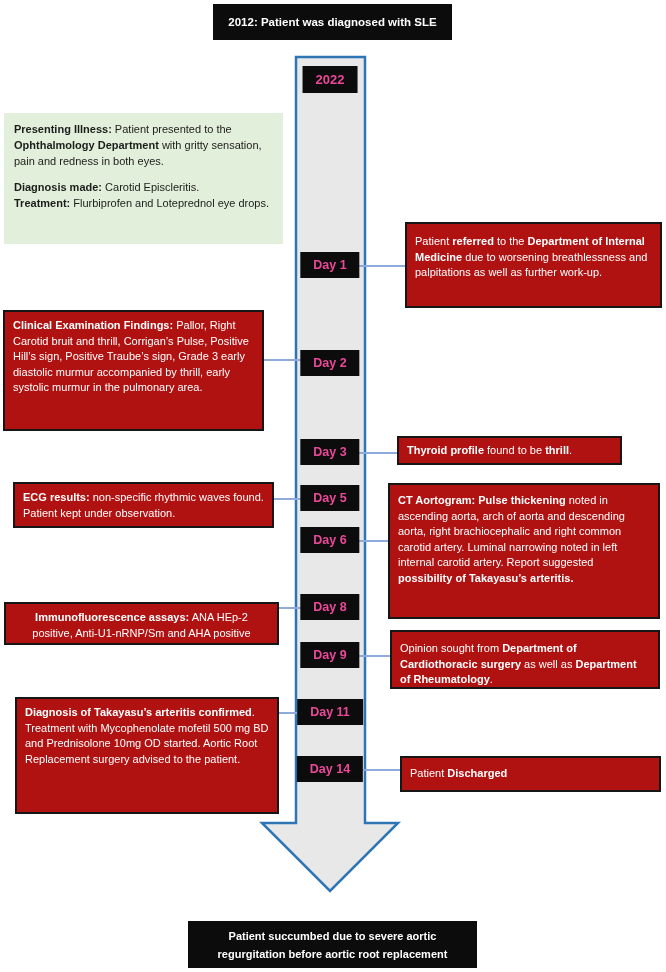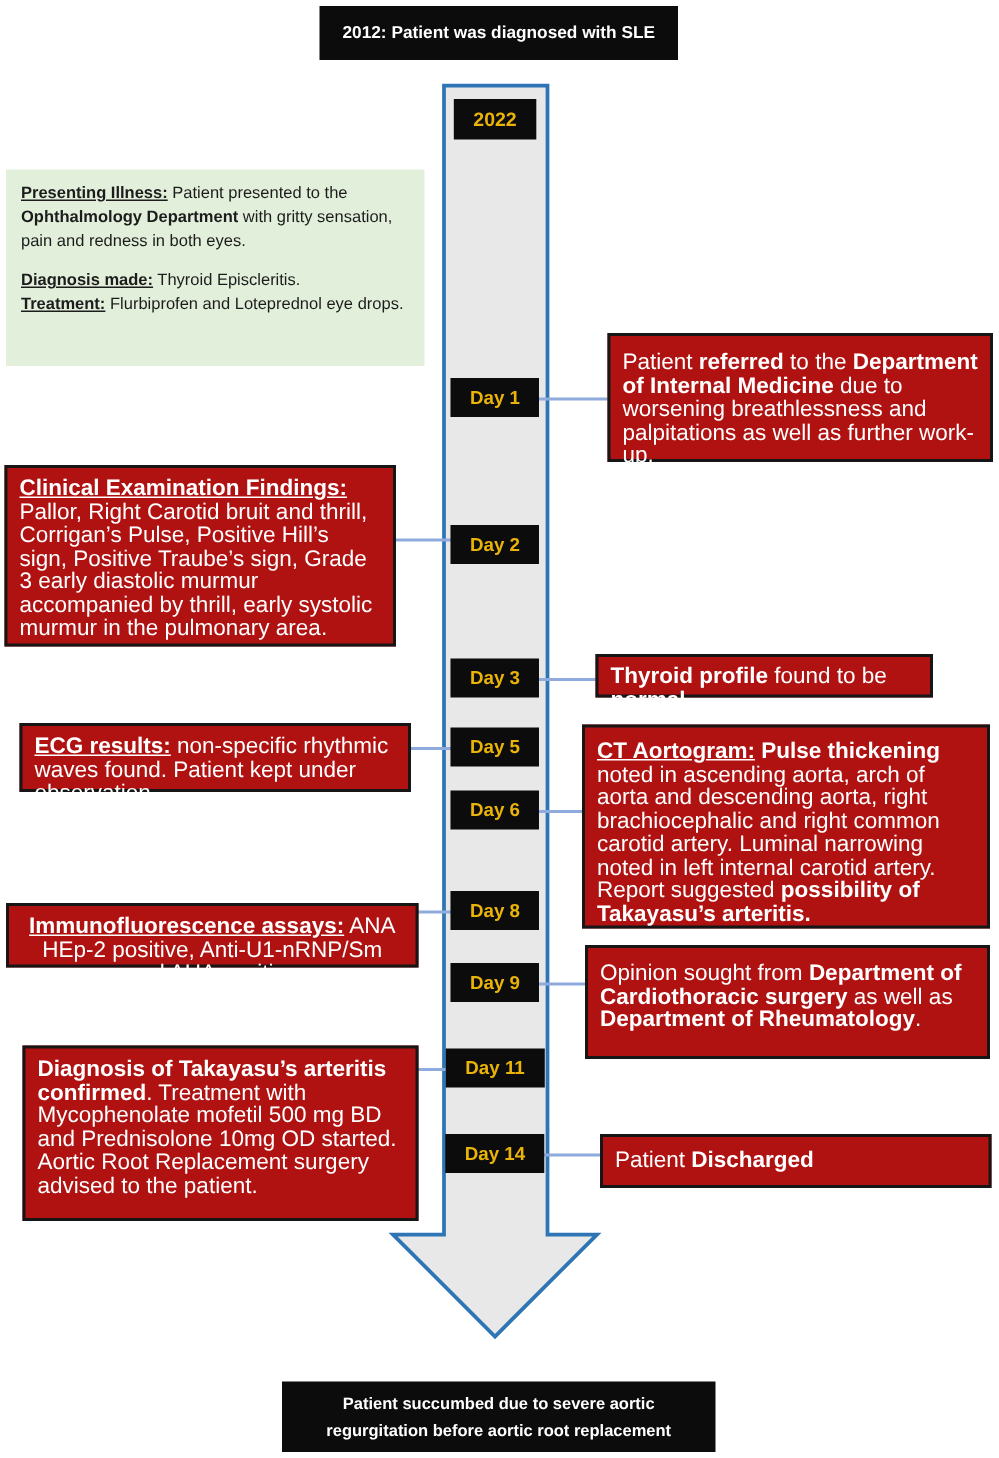--- a/index.html
+++ b/index.html
@@ -6,37 +6,37 @@
   #canvas{
     position:relative;width:666px;height:972px;background:#ffffff;
     font-family:"Liberation Sans",sans-serif;overflow:hidden;
   }
   .blackbox{
     position:absolute;background:#0c0c0c;color:#ffffff;font-weight:bold;
     display:flex;align-items:center;justify-content:center;text-align:center;
     box-sizing:border-box;
   }
   .daybox{
-    position:absolute;background:#0c0c0c;color:#eab308;font-weight:bold;
+    position:absolute;background:#0c0c0c;color:#ec4899;font-weight:bold;
     font-size:12.5px;padding:6px 13px;transform:translateX(-50%);
     white-space:nowrap;z-index:4;box-sizing:border-box;
   }
   .redbox{
     position:absolute;background:#b01212;border:2px solid #161616;color:#ffffff;
-    font-size:15px;line-height:15.5px;padding:6px 8px;box-sizing:border-box;z-index:3;
+    font-size:11px;line-height:15.5px;padding:6px 8px;box-sizing:border-box;z-index:3;
   }
   .greenbox{
     position:absolute;background:#e2efda;color:#1c1c1c;font-size:11px;
     line-height:16px;padding:8px 10px;box-sizing:border-box;z-index:3;
   }
   .connector{position:absolute;height:2px;background:#8faadc;z-index:2;}
   .rich .para{margin:0;}
   .rich .para.gap{margin-top:10px;}
   .rich span.b{font-weight:bold;}
-  .rich span.u{text-decoration:underline;}
+  .rich span.u{}
   #arrow-wrap{position:absolute;left:258px;top:54px;width:144px;height:842px;z-index:1;}
 </style>
 </head>
 <body>
 
 <div id="canvas">
 
   <div class="blackbox" style="left:213px;top:4px;width:239px;height:36px;font-size:11.5px;">2012: Patient was diagnosed with SLE</div>
 
   <div id="arrow-wrap">
@@ -61,21 +61,21 @@
   <div class="daybox" style="left:330px;top:439px;">Day 3</div>
   <div class="daybox" style="left:330px;top:485px;">Day 5</div>
   <div class="daybox" style="left:330px;top:527px;">Day 6</div>
   <div class="daybox" style="left:330px;top:594px;">Day 8</div>
   <div class="daybox" style="left:330px;top:642px;">Day 9</div>
   <div class="daybox" style="left:330px;top:699px;">Day 11</div>
   <div class="daybox" style="left:330px;top:756px;">Day 14</div>
 
   <div class="greenbox rich" style="left:4px;top:113px;width:279px;height:131px;">
       <div class="para"><span class="b u">Presenting Illness:</span><span> Patient presented to the </span><span class="b">Ophthalmology Department</span><span> with gritty sensation, pain and redness in both eyes.</span></div>
-      <div class="para gap"><span class="b u">Diagnosis made:</span><span> Thyroid Episcleritis.</span></div>
+      <div class="para gap"><span class="b u">Diagnosis made:</span><span> Carotid Episcleritis.</span></div>
       <div class="para"><span class="b u">Treatment:</span><span> Flurbiprofen and Loteprednol eye drops.</span></div>
     </div>
 
   <div class="redbox rich" style="left:3px;top:310px;width:261px;height:121px;">
       <div class="para"><span class="b u">Clinical Examination Findings:</span><span> Pallor, Right Carotid bruit and thrill, Corrigan’s Pulse, Positive Hill’s sign, Positive Traube’s sign, Grade 3 early diastolic murmur accompanied by thrill, early systolic murmur in the pulmonary area.</span></div>
     </div>
 
   <div class="redbox rich" style="left:13px;top:482px;width:261px;height:46px;">
       <div class="para"><span class="b u">ECG results:</span><span> non-specific rhythmic waves found. Patient kept under observation.</span></div>
     </div>
@@ -86,28 +86,28 @@
 
   <div class="redbox rich" style="left:15px;top:697px;width:264px;height:117px;">
       <div class="para"><span class="b">Diagnosis of Takayasu’s arteritis confirmed</span><span>. Treatment with Mycophenolate mofetil 500 mg BD and Prednisolone 10mg OD started. Aortic Root Replacement surgery advised to the patient.</span></div>
     </div>
 
   <div class="redbox rich" style="left:405px;top:222px;width:257px;height:86px;padding-top:10px;">
       <div class="para"><span>Patient </span><span class="b">referred</span><span> to the </span><span class="b">Department of Internal Medicine</span><span> due to worsening breathlessness and palpitations as well as further work-up.</span></div>
     </div>
 
   <div class="redbox rich" style="left:397px;top:436px;width:225px;height:29px;padding-top:5px;">
-      <div class="para"><span class="b">Thyroid profile</span><span> found to be </span><span class="b">normal</span><span>.</span></div>
+      <div class="para"><span class="b">Thyroid profile</span><span> found to be </span><span class="b">thrill</span><span>.</span></div>
     </div>
 
   <div class="redbox rich" style="left:388px;top:483px;width:272px;height:136px;padding-top:8px;">
       <div class="para"><span class="b u">CT Aortogram:</span><span> </span><span class="b">Pulse thickening</span><span> noted in ascending aorta, arch of aorta and descending aorta, right brachiocephalic and right common carotid artery. Luminal narrowing noted in left internal carotid artery. Report suggested </span><span class="b">possibility of Takayasu’s arteritis.</span></div>
     </div>
 
-  <div class="redbox rich" style="left:390px;top:630px;width:270px;height:76px;padding-top:9px;">
+  <div class="redbox rich" style="left:390px;top:630px;width:270px;height:59px;padding-top:9px;">
       <div class="para"><span>Opinion sought from </span><span class="b">Department of Cardiothoracic surgery</span><span> as well as </span><span class="b">Department of Rheumatology</span><span>.</span></div>
     </div>
 
   <div class="redbox rich" style="left:400px;top:756px;width:261px;height:36px;padding-top:8px;">
       <div class="para"><span>Patient </span><span class="b">Discharged</span></div>
     </div>
 
   <div class="blackbox" style="left:188px;top:921px;width:289px;height:47px;font-size:11px;justify-content:flex-start;text-align:center;padding:5px 9px;line-height:18px;">Patient succumbed due to severe aortic regurgitation before aortic root replacement</div>
 
 </div>

